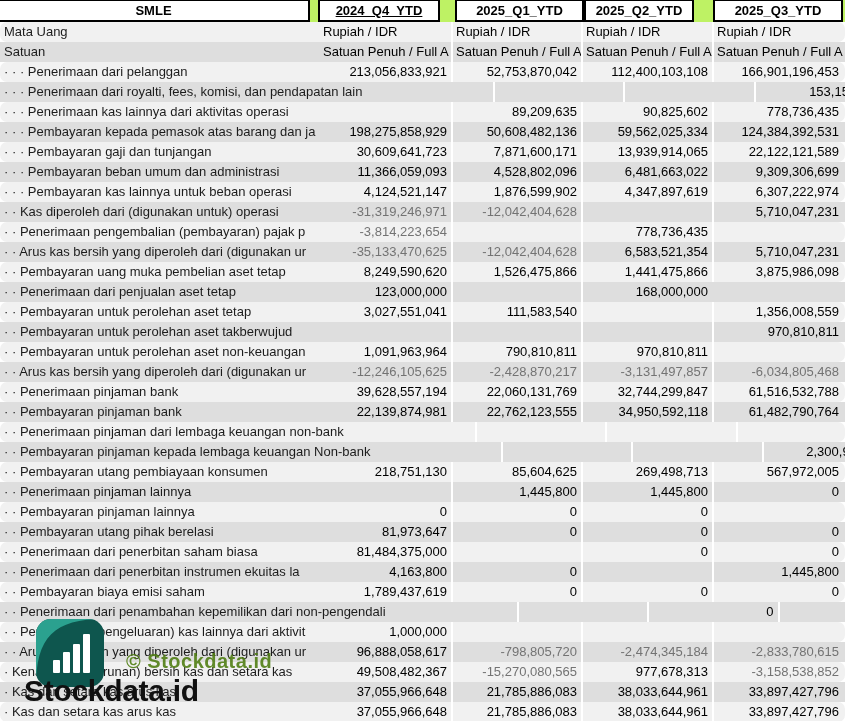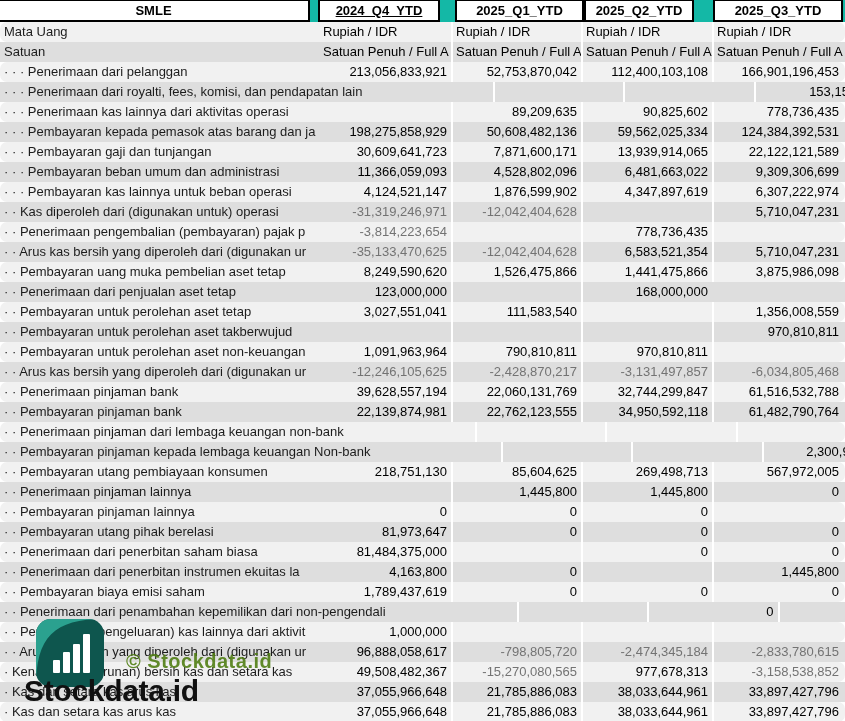--- a/index.html
+++ b/index.html
@@ -3,21 +3,21 @@
 <meta charset="utf-8">
 <style>
   html,body{margin:0;padding:0;}
   body{
     width:845px;height:721px;overflow:hidden;background:#ffffff;
     font-family:"Liberation Sans",sans-serif;position:relative;
   }
   .sheet{position:relative;width:845px;height:721px;}
 
   
-  .hdr{position:absolute;top:0;left:0;width:845px;height:22px;background:#14b8a6;z-index:3;}
+  .hdr{position:absolute;top:0;left:0;width:845px;height:22px;background:#bef264;z-index:3;}
   .h{
     position:absolute;top:-1px;height:23px;box-sizing:border-box;
     border:2px solid #000;background:#fff;
     font-size:13px;font-weight:bold;color:#000;text-align:center;line-height:19px;
     white-space:nowrap;overflow:hidden;
   }
   .h-smle{left:-3px;width:313px;}
   .h-q4{left:318px;width:122px;text-decoration:underline;}
   .h-q1{left:455px;width:129px;}
   .h-q2{left:584px;width:110px;}

